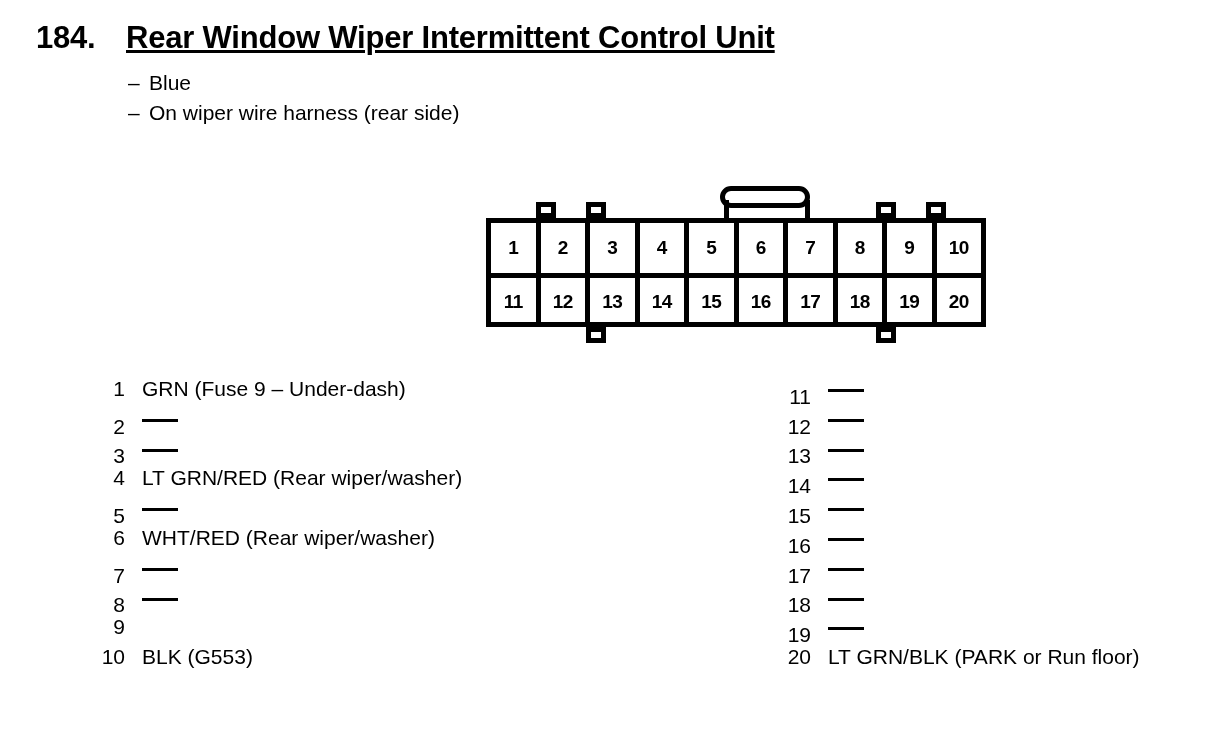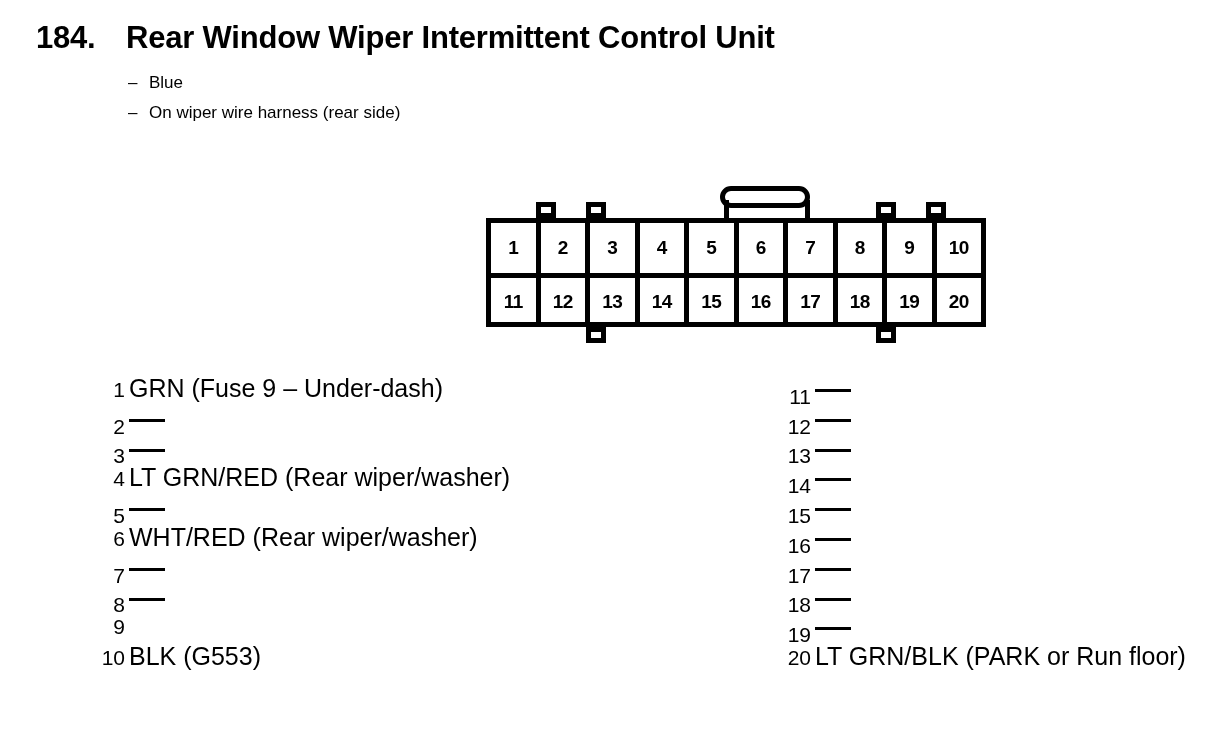--- a/index.html
+++ b/index.html
@@ -22,30 +22,31 @@
     left: 36px;
     top: 18px;
     width: 1000px;
   }
   #title {
     font-size: 31px;
     font-weight: bold;
     line-height: 40px;
     letter-spacing: -0.2px;
     white-space: nowrap;
+    text-decoration: underline;
   }
   #title .title-num {
     display: inline-block;
     min-width: 90px;
   }
   #attr-list {
     margin: 10px 0 0 92px;
   }
   .attr-row {
-    font-size: 17px;
+    font-size: 21px;
     line-height: 29.5px;
     white-space: nowrap;
   }
   .attr-dash {
     display: inline-block;
     width: 21px;
   }
 
   
   #connector {
@@ -133,22 +134,22 @@
     white-space: nowrap;
   }
   .pin-no {
     width: 29px;
     text-align: right;
     font-size: 21px;
     line-height: 29.8px;
     flex: 0 0 29px;
   }
   .pin-desc {
-    margin-left: 4px;
-    font-size: 25px;
+    margin-left: 17px;
+    font-size: 21px;
     line-height: 29.8px;
   }
   .pin-desc.empty {
     position: relative;
     width: 36px;
     height: 29.8px;
   }
   .pin-desc.empty::before {
     content: "";
     position: absolute;

